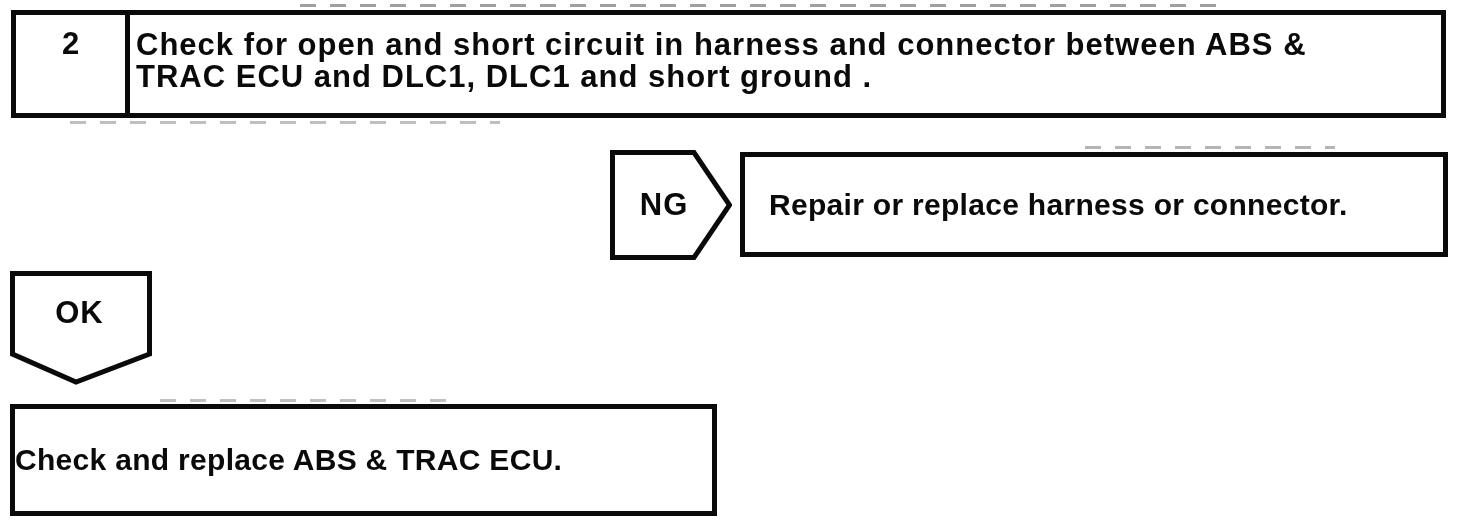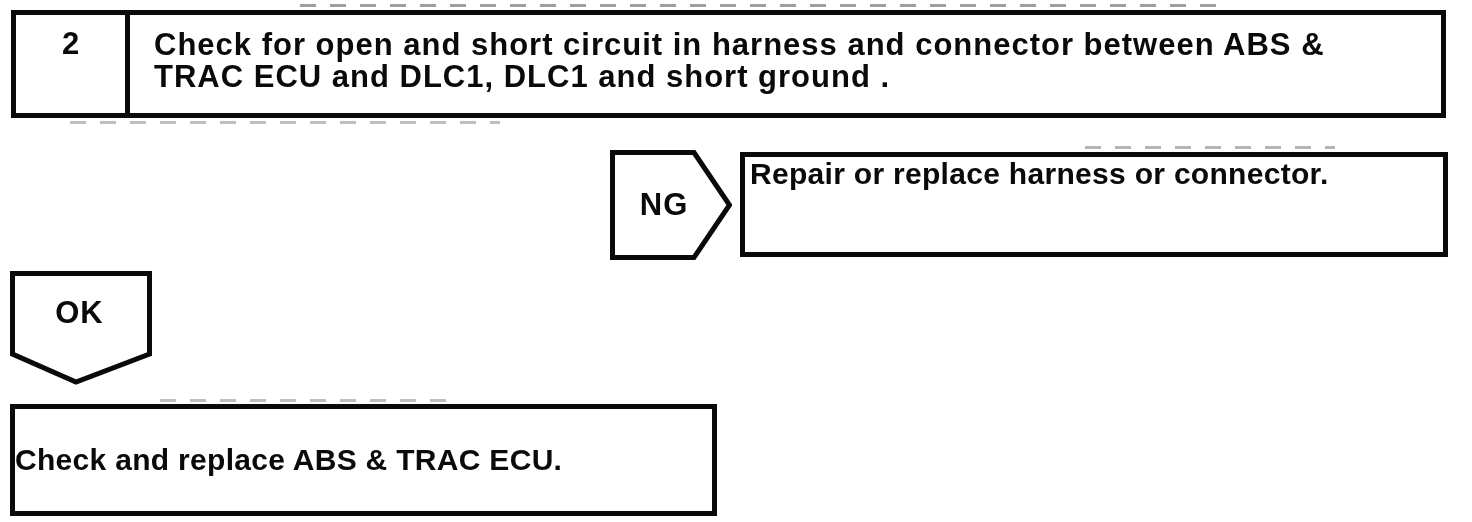--- a/index.html
+++ b/index.html
@@ -41,21 +41,21 @@
     align-items: flex-start;
     padding-top: 13px;
     box-sizing: border-box;
   }
   #step-number-cell span {
     font-size: 31px;
     line-height: 32px;
     font-weight: 700;
   }
   #step-text {
-    padding: 14px 10px 0 24px;
+    padding: 14px 10px 0 6px;
     font-size: 31px;
     line-height: 32px;
     font-weight: 700;
     letter-spacing: 1px;
     white-space: nowrap;
   }
   
   #ng-arrow {
     position: absolute;
     left: 610px; top: 150px;
@@ -71,21 +71,22 @@
     font-size: 31px;
     font-weight: 700;
     letter-spacing: 1px;
     padding-left: 8px;
     box-sizing: border-box;
   }
   #ng-action-box {
     left: 740px; top: 152px;
     width: 708px; height: 105px;
     display: flex;
-    padding-left: 5px;
+    align-items: center;
+    padding-left: 24px;
     font-size: 30px;
     font-weight: 700;
     letter-spacing: 0.3px;
     white-space: nowrap;
   }
   
   #ok-arrow {
     position: absolute;
     left: 10px; top: 271px;
     width: 142px; height: 114px;

